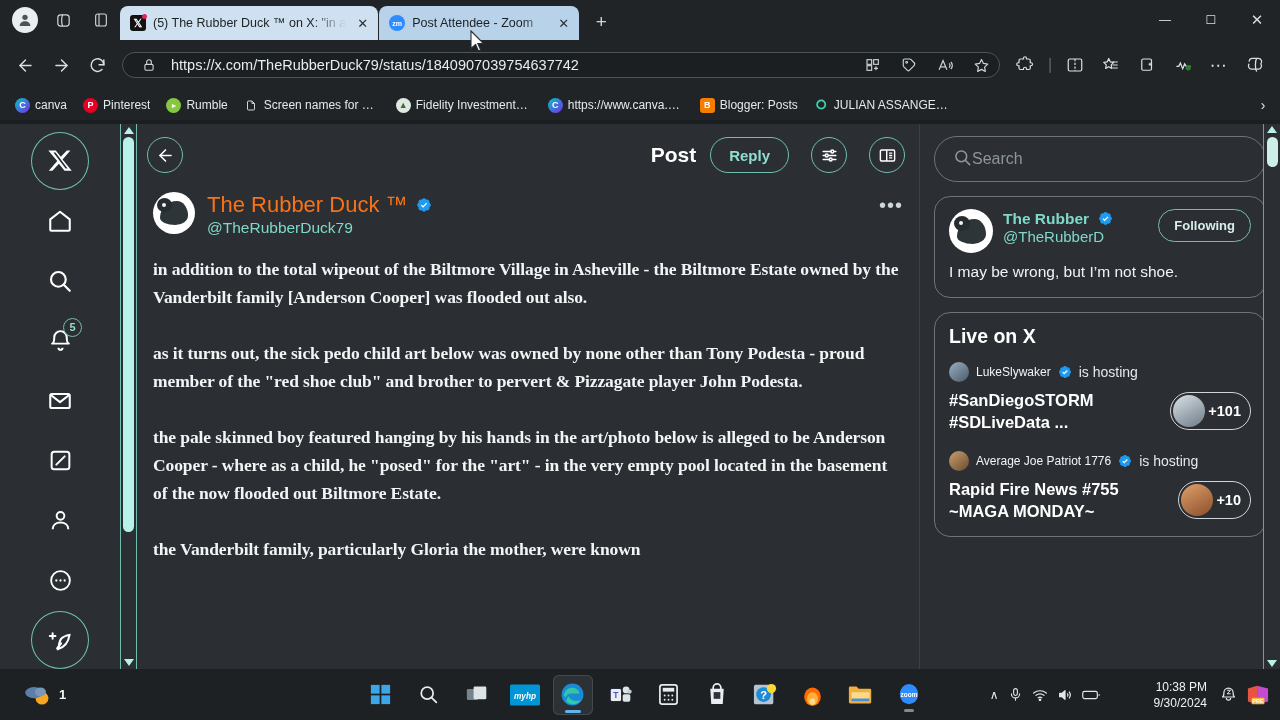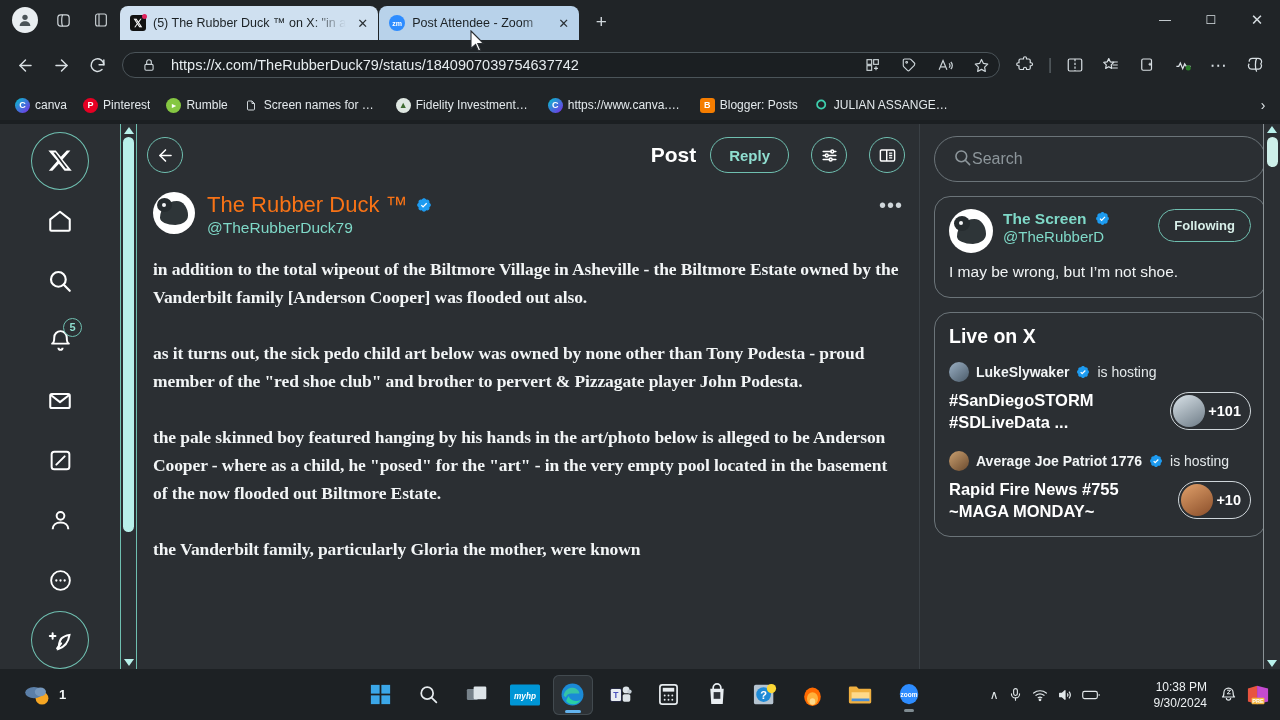--- a/index.html
+++ b/index.html
@@ -260,21 +260,21 @@
   }
   .person-bio {
     margin-top: 7px; font-size: 15.5px; line-height: 23px; color: #f0f3f4;
   }
 
   .live-row { display: flex; align-items: center; gap: 7px; margin-bottom: 7px; }
   .live-av {
     width: 20px; height: 20px; border-radius: 50%; flex: none; overflow: hidden;
   }
   .live-host {
-    font-size: 14px; font-weight: bold; color: #f2f5f6; white-space: nowrap;
+    font-size: 12px; font-weight: normal; color: #f2f5f6; white-space: nowrap;
   }
   .live-verified { width: 14px; height: 14px; flex: none; }
   .live-hosting { font-size: 14px; color: #e4e9eb; white-space: nowrap; }
   .live-body { display: flex; align-items: center; gap: 8px; }
   .live-topic {
     flex: 1; font-size: 16.5px; font-weight: bold; line-height: 22px; color: #ffffff;
   }
   .listeners {
     height: 38px; border-radius: 19px; border: 1px solid #cfd6da;
     display: flex; align-items: center; padding: 0 9px 0 2px; gap: 3px; flex: none;
@@ -660,21 +660,21 @@
       </div>
 
       <section class="panel">
         <div class="person-row">
           <div class="person-avatar">
             <span class="duck-shape" style="left:8px;top:10px;width:29px;height:25px"></span>
             <span class="duck-head" style="left:5px;top:7px;width:16px;height:15px"></span>
             <span class="duck-eye" style="left:10px;top:12px"></span>
           </div>
           <div class="person-meta">
-            <span class="person-name">The Screen</span>
+            <span class="person-name">The Rubber</span>
             <span class="verified">
               <svg width="15" height="15" viewBox="0 0 24 24">
                   <path fill="#1d9bf0" d="M22.25 12c0-1.43-.88-2.67-2.19-3.34.46-1.39.2-2.9-.81-3.91s-2.52-1.27-3.91-.81C14.67 2.63 13.43 1.75 12 1.75s-2.67.88-3.34 2.19c-1.39-.46-2.9-.2-3.91.81s-1.27 2.52-.81 3.91C2.63 9.33 1.75 10.57 1.75 12s.88 2.67 2.19 3.34c-.46 1.39-.2 2.9.81 3.91s2.52 1.27 3.91.81c.67 1.31 1.91 2.19 3.34 2.19s2.67-.88 3.34-2.19c1.39.46 2.9.2 3.91-.81s1.27-2.52.81-3.91c1.31-.67 2.19-1.91 2.19-3.34z"></path>
                   <path fill="#fff" d="M10.6 16.2l-3.3-3.3 1.4-1.4 1.9 1.9 4.7-4.7 1.4 1.4z"></path>
                 </svg>
             </span>
             <span class="person-handle">@TheRubberD</span>
           </div>
           <div class="following-btn">Following</div>
         </div>

